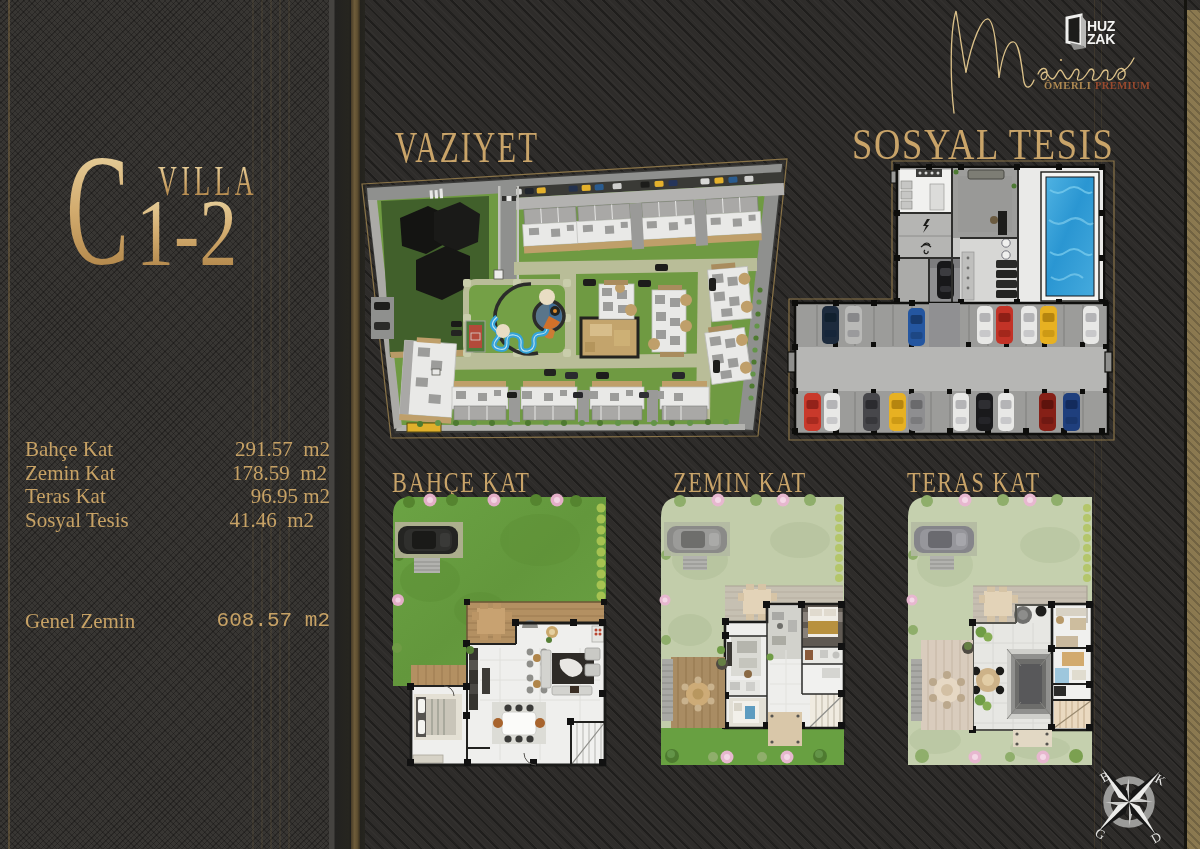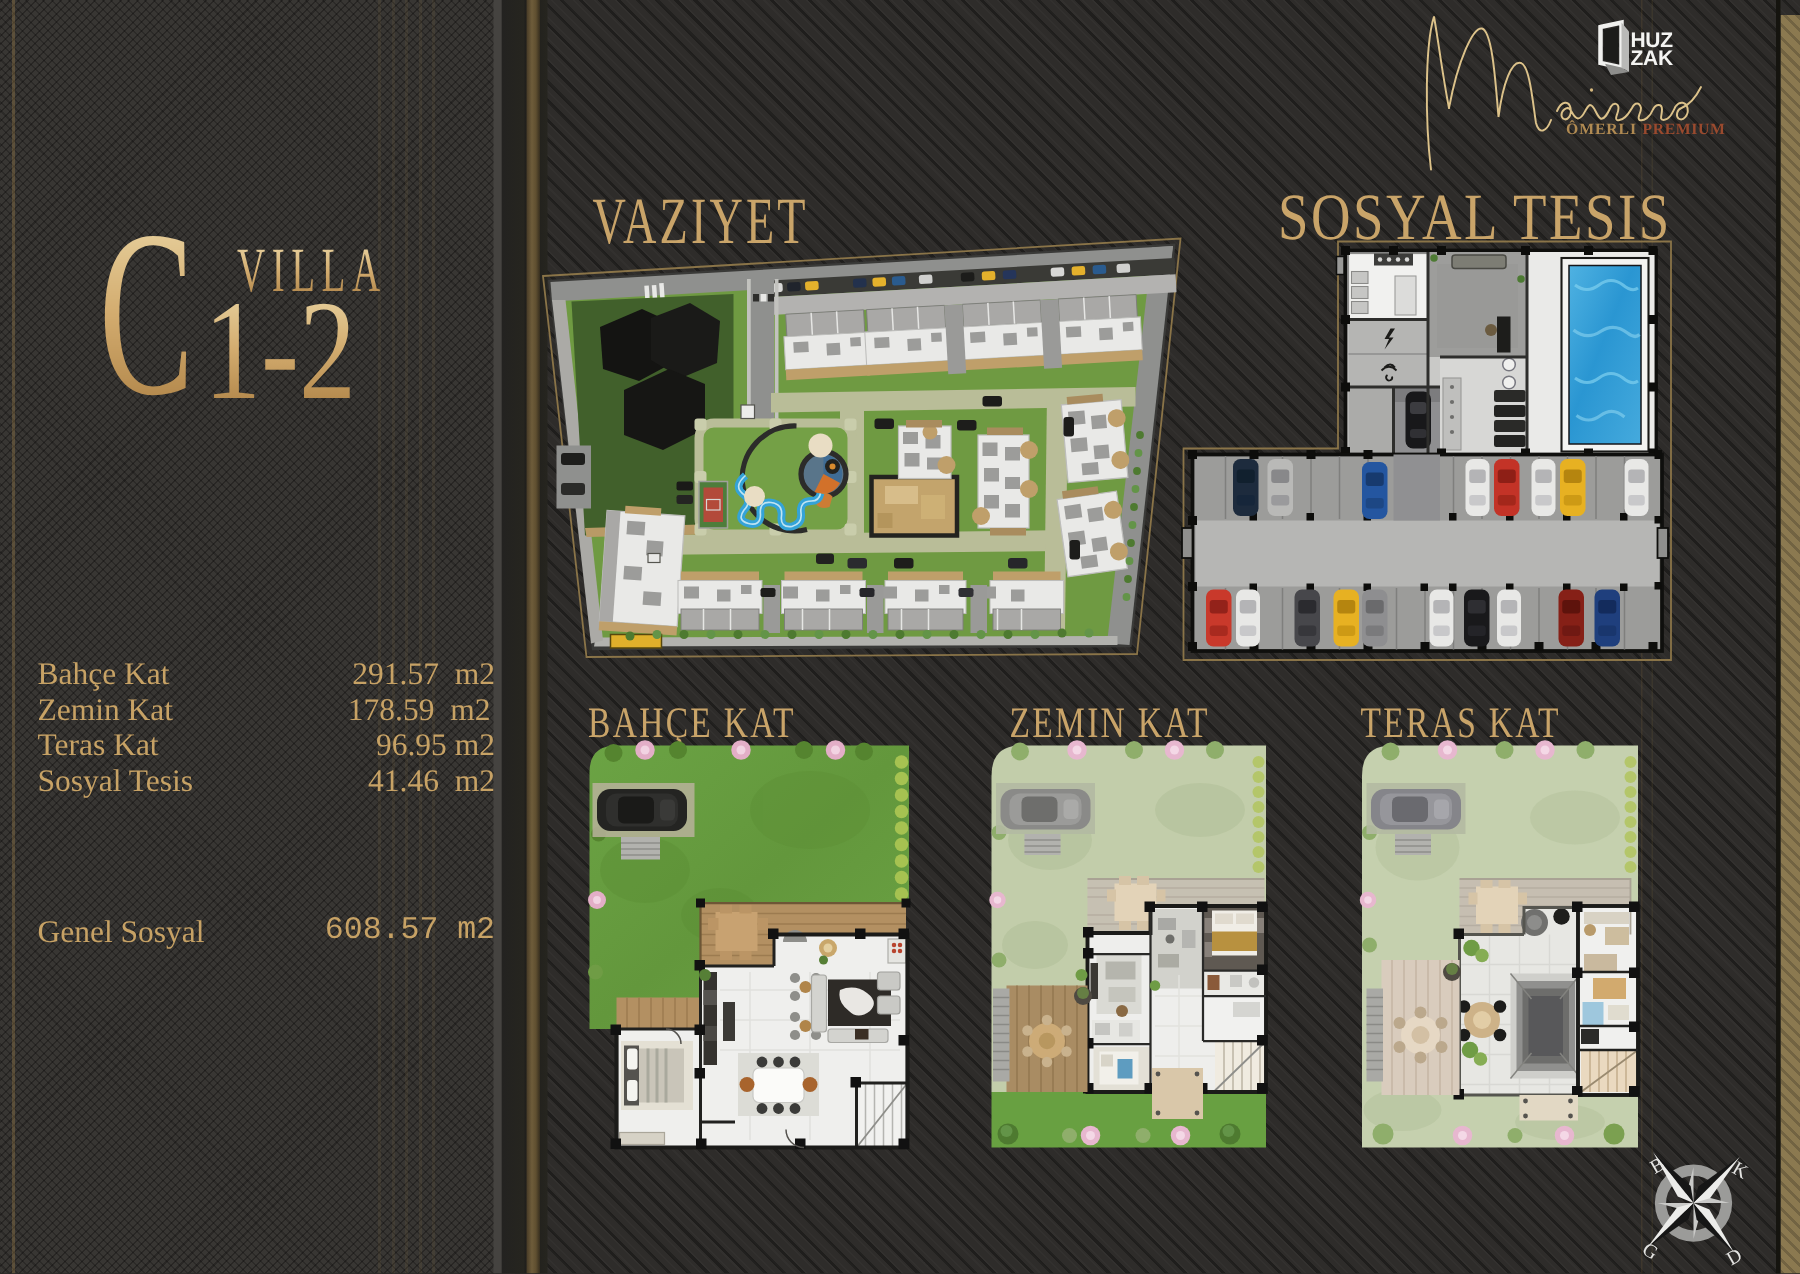--- a/index.html
+++ b/index.html
@@ -48,25 +48,25 @@
 <div class="abs gold" style="left:136px;top:186px;font-size:95px;line-height:1;transform:scale(0.80,1);transform-origin:left top;background:linear-gradient(180deg,#ecd9a8 0%,#d2ab6e 50%,#a87c40 100%);-webkit-background-clip:text;background-clip:text;color:transparent;">1-2</div>
 
 <div class="abs" style="left:25px;top:437px;width:305px;font-size:21px;color:#c7a265;">
 
   <div style="position:relative;height:23.5px;"><span>Bahçe Kat</span><span style="position:absolute;right:0;text-align:center;">291.57&nbsp;&nbsp;m2</span></div>
 
   <div style="position:relative;height:23.5px;"><span>Zemin Kat</span><span style="position:absolute;right:3px;">178.59&nbsp;&nbsp;m2</span></div>
 
   <div style="position:relative;height:23.5px;"><span>Teras Kat</span><span style="position:absolute;right:0;text-align:right;">96.95&nbsp;m2</span></div>
 
-  <div style="position:relative;height:23.5px;"><span>Sosyal Tesis</span><span style="position:absolute;right:0;">41.46&nbsp;&nbsp;m2</span></div>
+  <div style="position:relative;height:23.5px;"><span>Sosyal Tesis</span><span style="position:absolute;right:16px;">41.46&nbsp;&nbsp;m2</span></div>
 </div>
 
 <div class="abs" style="left:25px;top:609px;width:305px;font-size:21px;color:#c7a265;">
-  <div style="position:relative;height:24px;"><span>Genel Sosyal</span><span style="position:absolute;right:0;font-family:Liberation Mono, monospace;">608.57&nbsp;m2</span></div>
+  <div style="position:relative;height:24px;"><span>Genel Zemin</span><span style="position:absolute;right:0;font-family:Liberation Mono, monospace;">608.57&nbsp;m2</span></div>
 </div>
 
 <div class="abs" style="left:395px;top:126px;font-size:44px;line-height:1;letter-spacing:3px;transform:scale(0.70,1);transform-origin:left top;color:#c9a469;">VAZIYET</div>
 
 <div class="abs" style="left:852px;top:123px;font-size:44px;line-height:1;letter-spacing:2px;transform:scale(0.83,1);transform-origin:left top;color:#c9a469;">SOSYAL TESIS</div>
 
 <div class="abs" style="left:392px;top:468px;font-size:29px;line-height:1;letter-spacing:2px;transform:scale(0.77,1);transform-origin:left top;color:#c9a469;">BAHÇE KAT</div>
 
 <div class="abs" style="left:673px;top:468px;font-size:29px;line-height:1;letter-spacing:2px;transform:scale(0.77,1);transform-origin:left top;color:#c9a469;">ZEMIN KAT</div>
 

